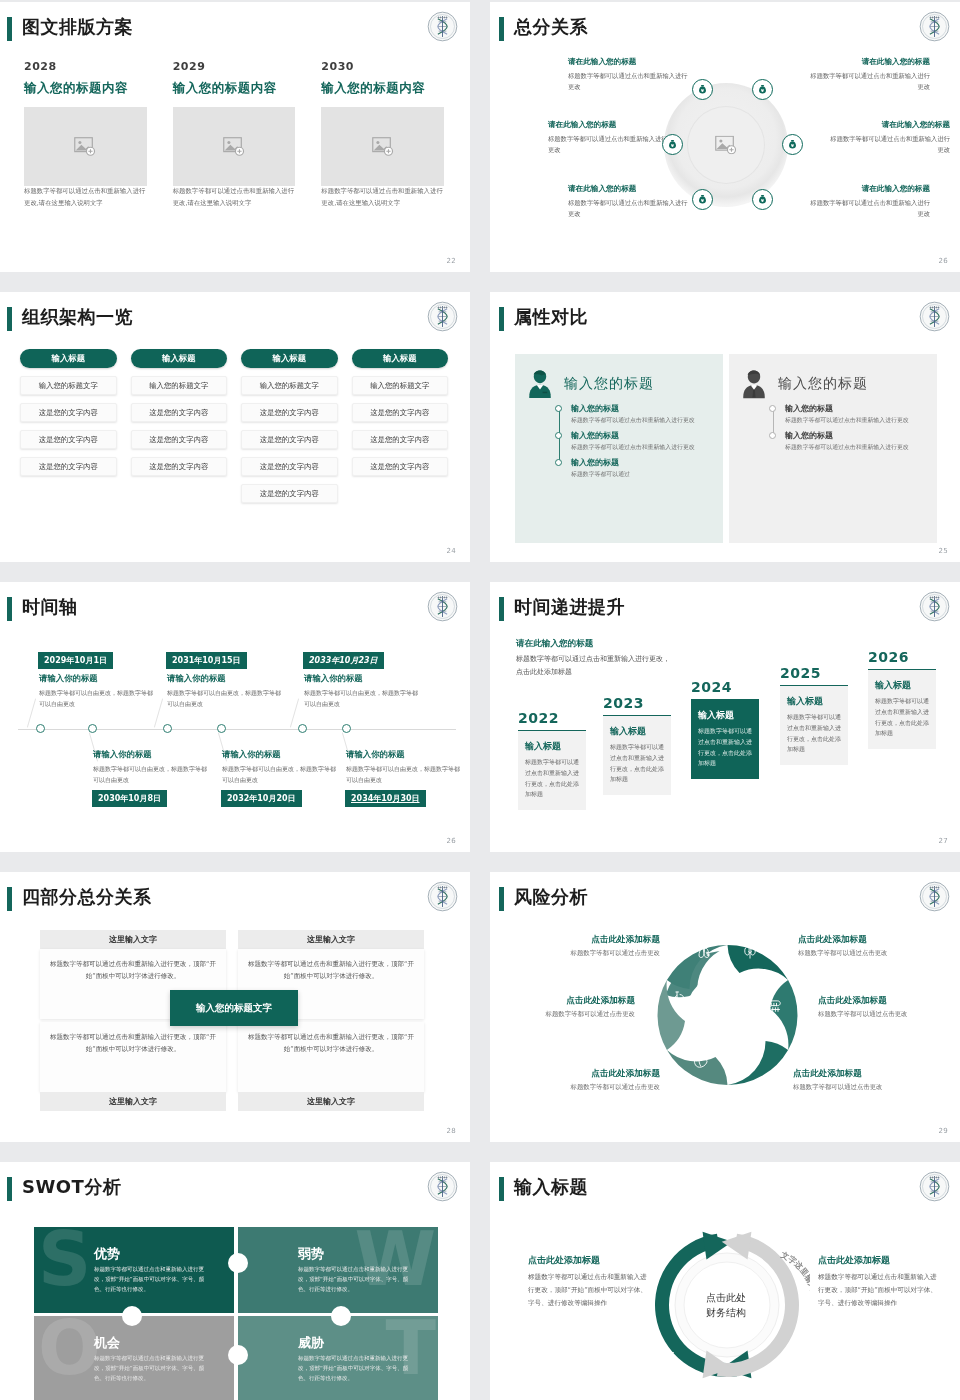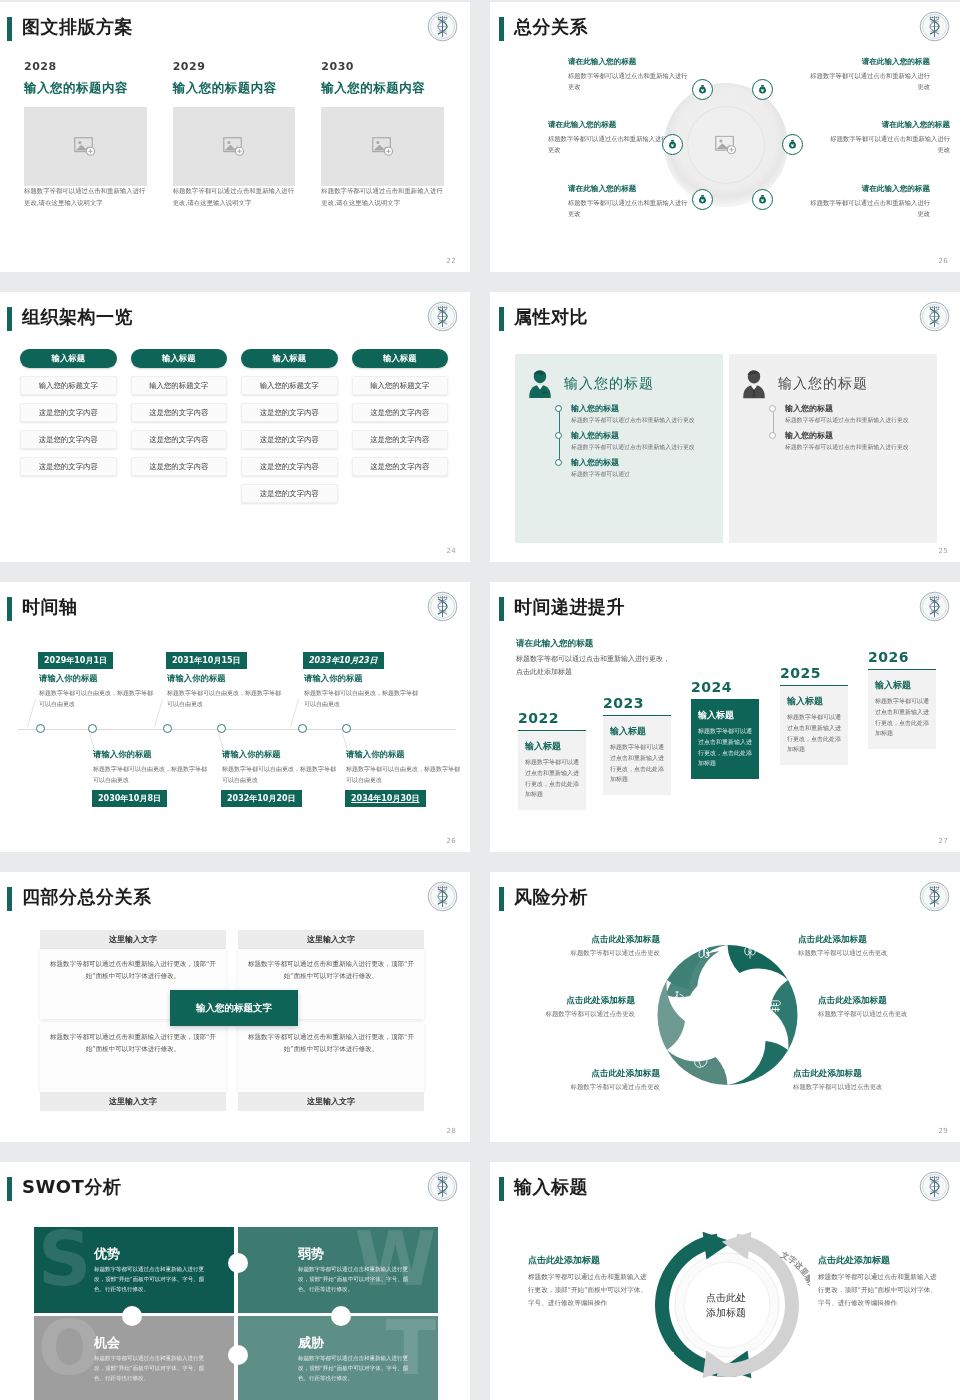--- a/index.html
+++ b/index.html
@@ -793,21 +793,21 @@
       <text font-size="8" fill="#ffffff" font-weight="bold">
         <textPath href="#arcL" startOffset="12%">文字这里输入文字</textPath>
       </text>
       <text font-size="8" fill="#8b8b8b" font-weight="bold">
         <textPath href="#arcR" startOffset="12%">文字这里输入文字</textPath>
       </text>
     </svg>
 
     <div class="s31-center">
       <div>点击此处</div>
-      <div>添加标题</div>
+      <div>财务结构</div>
     </div>
 
     <div class="s31-txt" style="left:38px;">
       <div class="h">点击此处添加标题</div>
       <div class="p">标题数字等都可以通过点击和重新输入进行更改，顶部“开始”面板中可以对字体、字号、进行修改等编辑操作</div>
     </div>
     <div class="s31-txt" style="left:328px;">
       <div class="h">点击此处添加标题</div>
       <div class="p">标题数字等都可以通过点击和重新输入进行更改，顶部“开始”面板中可以对字体、字号、进行修改等编辑操作</div>
     </div>

